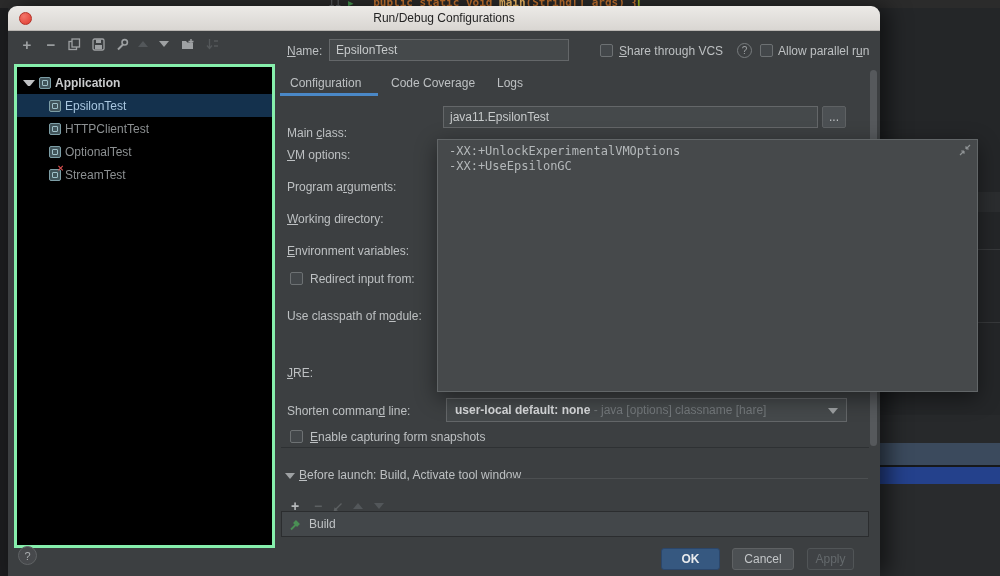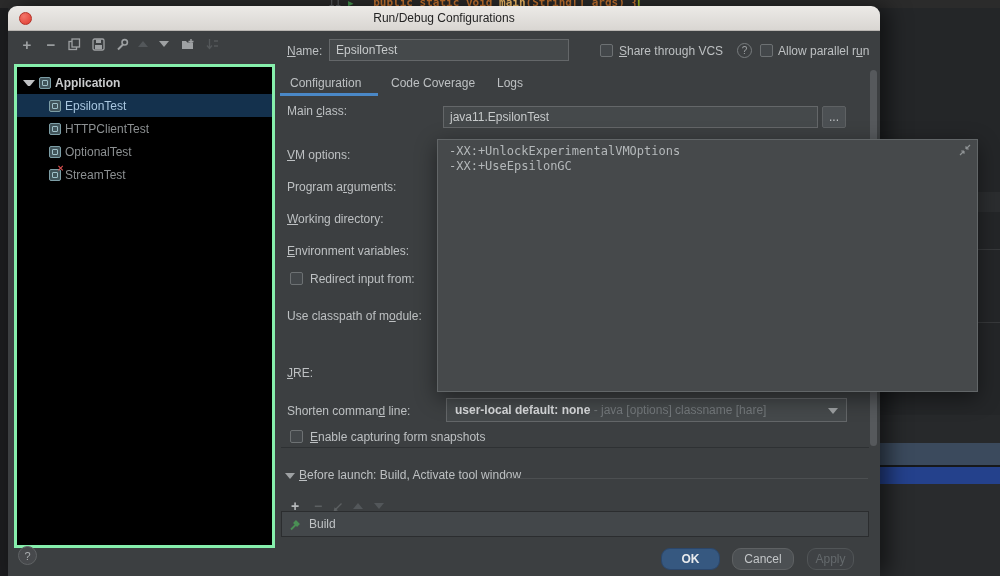--- a/index.html
+++ b/index.html
@@ -84,21 +84,21 @@
   .bl-sep { left:498px; top:472px; width:362px; height:1px; background:#4c4f51; }
   .mini-btn { top:492px; width:16px; height:16px; color:#b7babc; font-size:14px; font-weight:bold;
               display:flex; align-items:center; justify-content:center; cursor:pointer; }
   .mini-btn.disabled { color:#5c6062; }
   .build-row { left:273px; top:505px; width:588px; height:26px; background:#43474a; border:1px solid #2b2d2f;
                display:flex; align-items:center; padding-left:7px; cursor:pointer; }
   .build-row span.lbl { margin-left:6px; color:#c0c3c5; }
 
   .help-btn { left:10px; top:540px; width:19px; height:19px; border-radius:50%; background:#47494c; border:1px solid #606365;
               color:#aaadaf; font-size:11px; display:flex; align-items:center; justify-content:center; cursor:pointer; }
-  .btn { position:absolute; top:542px; height:22px; border-radius:9px; font-size:12px;
+  .btn { position:absolute; top:542px; height:22px; border-radius:3px; font-size:12px;
          display:flex; align-items:center; justify-content:center; cursor:pointer; }
   .btn-ok { left:653px; width:59px; background:#365880; border:1px solid #2b466a; color:#e8eaec; font-weight:bold; }
   .btn-cancel { left:724px; width:62px; background:#4c5053; border:1px solid #5e6163; color:#c3c6c8; }
   .btn-apply { left:799px; width:47px; background:#3f4245; border:1px solid #515557; color:#64696c; }
 
   
   .vm-popup { left:437px; top:139px; width:541px; height:253px; background:#46494b; border:1px solid #626668;
               z-index:30; box-shadow:0 6px 20px rgba(0,0,0,.45); }
   .vm-text { position:absolute; left:11px; top:4px; font-family:"DejaVu Sans Mono", monospace; font-size:12px;
              line-height:15px; color:#b4b8ba; cursor:text; }
@@ -208,21 +208,21 @@
     <div class="flabel" style="left:611px; top:38px"><u>S</u>hare through VCS</div>
     <div class="help-circle" style="left:729px; top:37px">?</div>
     <div class="checkbox" style="left:752px; top:38px"></div>
     <div class="flabel" style="left:770px; top:38px">Allow parallel r<u>u</u>n</div>
 
     <div class="tab" style="left:282px">Configuration</div>
     <div class="tab" style="left:383px">Code Coverage</div>
     <div class="tab" style="left:489px">Logs</div>
     <div class="abs tab-underline"></div>
 
-    <div class="flabel" style="left:279px; top:98px">Main <u>c</u>lass:</div>
+    <div class="flabel" style="left:279px; top:120px">Main <u>c</u>lass:</div>
     <div class="txt-field" style="left:435px; top:100px; width:375px; height:22px; line-height:20px">java11.EpsilonTest</div>
     <div class="abs browse-btn">...</div>
 
     <div class="flabel" style="left:279px; top:142px"><u>V</u>M options:</div>
     <div class="flabel" style="left:279px; top:174px">Program a<u>r</u>guments:</div>
     <div class="flabel" style="left:279px; top:206px"><u>W</u>orking directory:</div>
     <div class="flabel" style="left:279px; top:238px"><u>E</u>nvironment variables:</div>
     <div class="checkbox" style="left:282px; top:266px"></div>
     <div class="flabel" style="left:302px; top:266px">Redirect input from:</div>
     <div class="flabel" style="left:279px; top:303px">Use classpath of m<u>o</u>dule:</div>

